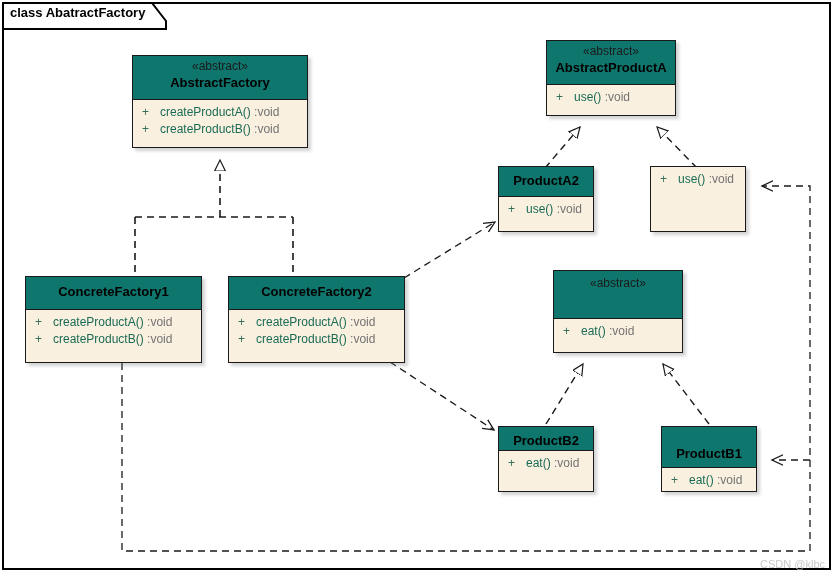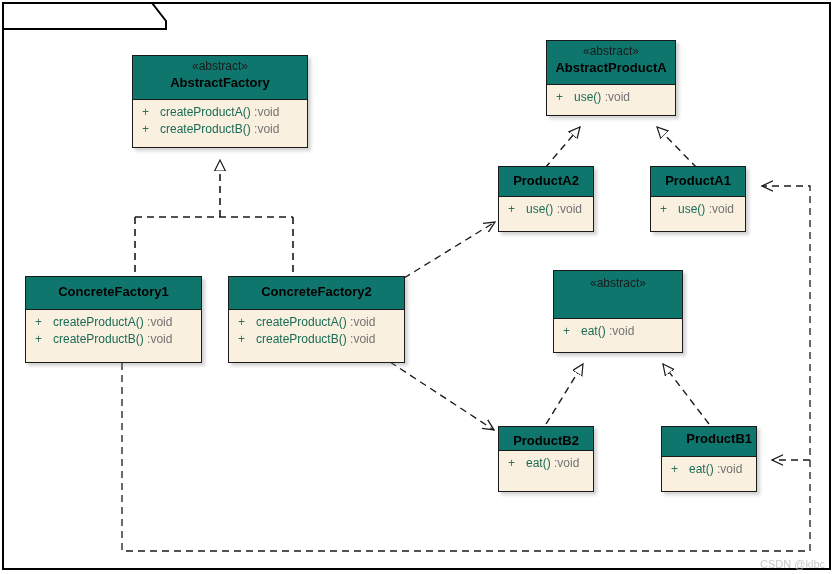--- a/index.html
+++ b/index.html
@@ -104,20 +104,21 @@
 </style>
 </head>
 <body>
 
 <div id="canvas">
 
   <div id="frame"></div>
   <svg id="frame-tab-shape" width="835" height="574" style="position:absolute;left:0;top:0;pointer-events:none;">
     <path d="M 3,3 L 152,3 L 166,21 L 166,29 L 3,29 Z" fill="#ffffff" stroke="#000000" stroke-width="2" stroke-linejoin="miter"></path>
   </svg>
+  <div id="frame-tab-label">class AbatractFactory</div>
 
   <svg id="wires">
     <defs>
       <marker id="hollow-tri" markerWidth="14" markerHeight="14" refX="11" refY="6" orient="auto" markerUnits="userSpaceOnUse">
         <path d="M 0,0.6 L 11,6 L 0,11.4 Z" fill="#ffffff" stroke="#1a1a1a" stroke-width="1.2"></path>
       </marker>
       <marker id="open-arrow" markerWidth="14" markerHeight="12" refX="11" refY="6" orient="auto" markerUnits="userSpaceOnUse">
         <path d="M 0,0.8 L 11,6 L 0,11.2" fill="none" stroke="#1a1a1a" stroke-width="1.3"></path>
       </marker>
     </defs>
@@ -185,23 +186,20 @@
       <div class="cls-name">ProductA2</div>
     </div>
     <div class="cls-body">
       <span class="mrow">
         <span class="mvis">+</span><span>use()</span>&nbsp;<span class="mret">:void</span>
       </span>
     </div>
   </div>
 
   <div class="cls" style="left:650px; top:166px; width:96px; height:66px;">
-    <div class="cls-head" style="height:30px; padding-top:5px;">
-      <div class="cls-name">ProductA1</div>
-    </div>
     <div class="cls-body">
       <span class="mrow">
         <span class="mvis">+</span><span>use()</span>&nbsp;<span class="mret">:void</span>
       </span>
     </div>
   </div>
 
   <div class="cls" style="left:25px; top:276px; width:177px; height:87px;">
     <div class="cls-head" style="height:33px; padding-top:6px;">
       <div class="cls-name">ConcreteFactory1</div>
@@ -246,21 +244,21 @@
       <div class="cls-name">ProductB2</div>
     </div>
     <div class="cls-body">
       <span class="mrow">
         <span class="mvis">+</span><span>eat()</span>&nbsp;<span class="mret">:void</span>
       </span>
     </div>
   </div>
 
   <div class="cls" style="left:661px; top:426px; width:96px; height:66px;">
-    <div class="cls-head" style="height:30px; padding-top:3px;text-align:right;">
+    <div class="cls-head" style="height:41px; padding-top:18px;">
       <div class="cls-name">ProductB1</div>
     </div>
     <div class="cls-body">
       <span class="mrow">
         <span class="mvis">+</span><span>eat()</span>&nbsp;<span class="mret">:void</span>
       </span>
     </div>
   </div>
 
   <div id="watermark">CSDN @klbc</div>

